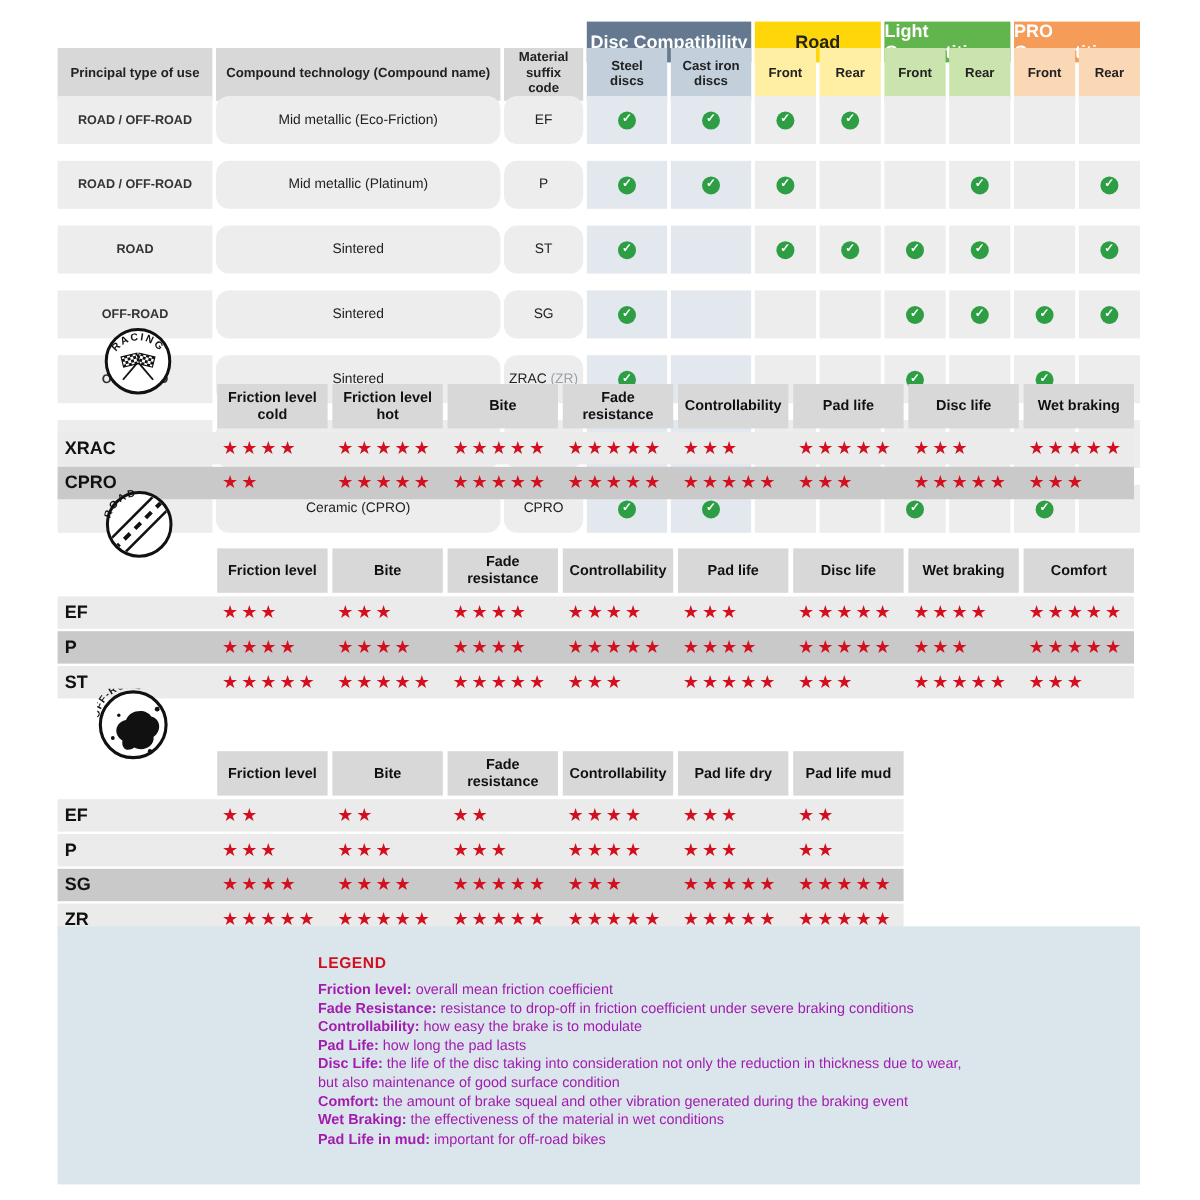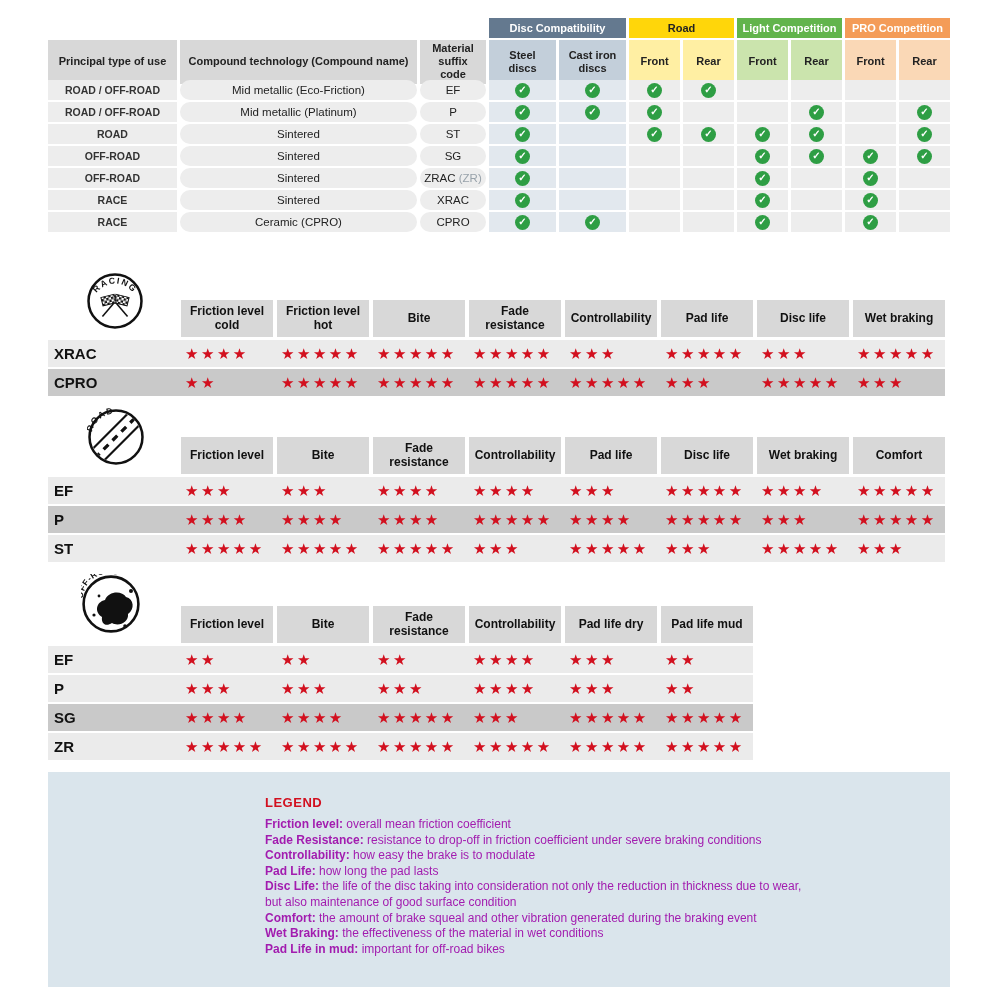--- a/index.html
+++ b/index.html
@@ -9,49 +9,49 @@
 
   
   .compat { position: absolute; left: 48px; top: 18px; width: 902px; }
   .compat-groups, .compat-head, .compat-row {
     display: grid;
     grid-template-columns: 129px 237px 66px 67px 67px 51px 51px 51px 51px 51px 51px;
     column-gap: 3px;
   }
   .compat-groups { height: 20px; margin-bottom: 2px; }
   .group-cell { display: flex; align-items: center; justify-content: center;
-    font-size: 11px; font-weight: bold; }
+    font-size: 15px; font-weight: bold; }
   .compat-head { height: 38px; margin-bottom: 2px; }
   .head-cell { display: flex; align-items: center; justify-content: center; text-align: center;
     font-size: 11px; font-weight: bold; line-height: 1.2; padding: 2px 6px; color: #222; }
   .th-gray   { background: var(--header_gray); }
   .th-slate  { background: var(--slate_light); }
   .th-yellow { background: var(--yellow_light); }
   .th-green  { background: var(--green_light); }
   .th-orange { background: var(--orange_light); }
-  .compat-row { height: 20px; margin-bottom: 2px; }
+  .compat-row { height: 40px; margin-bottom: 14px; }
   .cell { background: var(--row_gray); display: flex; align-items: center; justify-content: center;
     text-align: center; }
   .slate-cell { background: var(--slate_cell); }
   .c-use { font-size: 10.5px; font-weight: bold; color: #333; }
   .c-compound, .c-code { font-size: 11.5px; color: #222; border-radius: 11px; }
   .code-note { color: #98a2aa; }
   .check { width: 15px; height: 15px; border-radius: 50%; background: var(--check_green);
     color: #fff; font-size: 10px; font-weight: bold; display: inline-flex;
     align-items: center; justify-content: center; line-height: 1; }
 
   
   .rt { position: absolute; left: 48px; }
   #rt-racing  { top: 300px; }
   #rt-road    { top: 437px; }
   #rt-offroad { top: 606px; }
   .rt-head, .rt-row { display: grid; column-gap: 4px; }
   .rt-head.cols8, .rt-row.cols8 { grid-template-columns: 129px repeat(8, 92px); }
   .rt-head.cols6, .rt-row.cols6 { grid-template-columns: 129px repeat(6, 92px); }
-  .rt-head { height: 37px; margin-bottom: 3px; }
+  .rt-head { height: 37px; margin-bottom: 3px; margin-top: 20px; }
   .rt-corner { background: transparent; }
   .rt-hcell { background: var(--header_gray); display: flex; align-items: center; justify-content: center;
     text-align: center; font-size: 12px; font-weight: bold; line-height: 1.15; padding: 0 8px; color: #111; }
   .rt-row { height: 27px; margin-bottom: 2px; background: var(--stripe_light); align-items: center; }
   .rt-row.hl { background: var(--stripe_dark); }
   .rt-label { font-weight: bold; font-size: 15px; padding-left: 6px; color: #111; }
   .rt-stars { color: var(--star_red); font-size: 15px; letter-spacing: 2.5px;
     padding-left: 4px; white-space: nowrap; line-height: 1; }
 
   

